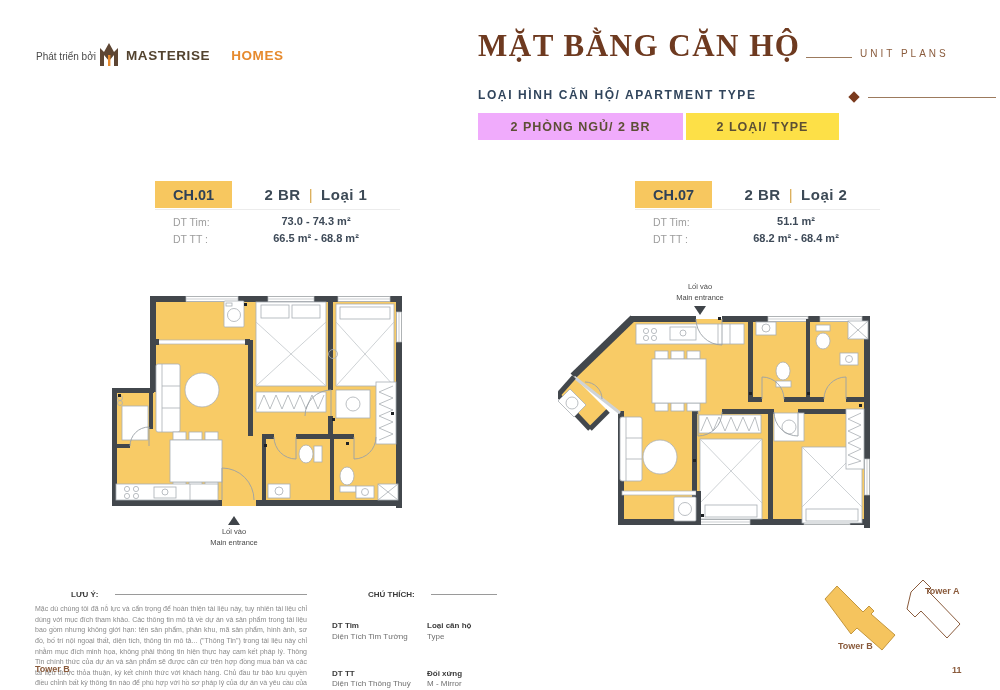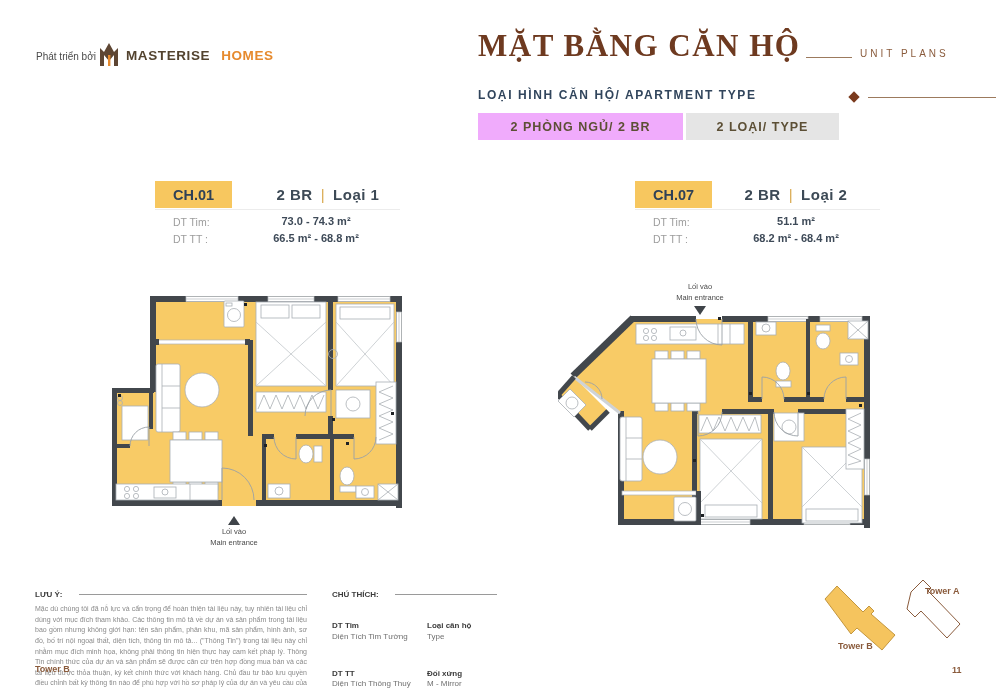--- a/index.html
+++ b/index.html
@@ -3,51 +3,51 @@
 <meta charset="utf-8">
 <style>
   html,body{margin:0;padding:0;background:#fff;}
   #page{position:relative;width:1000px;height:690px;background:#ffffff;overflow:hidden;
         font-family:"Liberation Sans", sans-serif;color:#333;}
   .abs{position:absolute;}
 
   
   .dev-prefix{font-size:10px;color:#4a4a4a;}
   .brand{font-weight:bold;font-size:13.5px;letter-spacing:.6px;color:#53432F;}
-  .brand .homes{color:#E68A2E;margin-left:11px;}
+  .brand .homes{color:#E68A2E;margin-left:21px;}
   .title-vi{font-family:"Liberation Serif", serif;font-weight:700;font-size:31px;
             color:#6E3A20;letter-spacing:1.5px;white-space:nowrap;}
   .title-line{height:1px;background:#9c7a5d;}
   .title-en{font-size:10px;letter-spacing:3px;color:#8A5B3C;white-space:nowrap;}
   .subtitle{font-size:12px;font-weight:bold;letter-spacing:1.6px;color:#31455C;white-space:nowrap;}
   .diamond{width:8px;height:8px;background:#7A3A1D;transform:rotate(45deg);}
   .hline{height:1px;background:#9c7a5d;}
   .badge{display:flex;align-items:center;justify-content:center;height:27px;
          font-size:12.5px;font-weight:bold;letter-spacing:1px;color:#5C4F35;}
   .badge.gold{background:#f0abfc;}
-  .badge.cream{background:#e5e5e5;}
+  .badge.cream{background:#fde047;}
 
   
   .unit-badge{display:flex;align-items:center;justify-content:center;width:77px;height:27px;
               background:#F7C75F;color:#2F4156;font-weight:bold;font-size:14.5px;}
   .unit-type{font-size:15px;color:#3D4A56;font-weight:bold;letter-spacing:.5px;white-space:nowrap;}
   .unit-type .pipe{color:#D9A94F;font-weight:normal;margin:0 8px;}
   .hdr-underline{height:1px;background:#ececec;}
   .area-label{font-size:10.5px;color:#9C9C9C;}
   .area-value{font-size:11px;font-weight:bold;color:#3E4A58;text-align:center;}
 
   
   .entrance{width:120px;text-align:center;color:#4a4a4a;font-size:7.5px;line-height:1.45;}
   .tri-up{width:0;height:0;border-left:6px solid transparent;border-right:6px solid transparent;
           border-bottom:9px solid #3f4449;margin:0 auto 2px auto;}
   .tri-down{width:0;height:0;border-left:6px solid transparent;border-right:6px solid transparent;
           border-top:9px solid #3f4449;margin:2px auto 0 auto;}
 
   
-  .sec-head{display:flex;align-items:center;gap:16px;font-size:8px;font-weight:bold;color:#3c3c3c;}
+  .sec-head{display:flex;align-items:center;gap:16px;font-size:8px;font-weight:bold;color:#3c3c3c;margin-left:36px;}
   .sec-head .rule{flex:1;height:1px;background:#9a9a9a;}
   .note-body{margin-top:5px;font-size:7px;line-height:1.52;color:#8a8a8a;text-align:justify;}
   .legend-grid{margin-top:22px;display:grid;grid-template-columns:95px 70px;row-gap:26px;}
   .legend-term{font-size:8px;font-weight:bold;color:#3c3c3c;line-height:1.35;}
   .legend-def{font-size:8px;color:#6f6f6f;line-height:1.35;}
 
   .tower-label{font-size:9px;font-weight:bold;color:#8A5B3C;}
   .page-num{font-size:9px;font-weight:bold;color:#8A5B3C;}
 
   svg .wall{fill:#42474C;}
@@ -76,21 +76,21 @@
   <div class="abs title-line" style="left:806px;top:57px;width:46px;"></div>
   <div class="abs title-en" style="left:860px;top:48px;">UNIT PLANS</div>
   <div class="abs subtitle" style="left:478px;top:88px;">LOẠI HÌNH CĂN HỘ/ APARTMENT TYPE</div>
   <div class="abs diamond" style="left:850px;top:93px;"></div>
   <div class="abs hline" style="left:868px;top:97px;width:128px;"></div>
 
   <div class="abs badge gold" style="left:478px;top:113px;width:205px;">2 PHÒNG NGỦ/ 2 BR</div>
   <div class="abs badge cream" style="left:686px;top:113px;width:153px;">2 LOẠI/ TYPE</div>
 
   <div class="abs unit-badge" style="left:155px;top:181px;">CH.01</div>
-  <div class="abs unit-type" style="left:232px;top:186px;width:168px;text-align:center;padding-left:12px;">
+  <div class="abs unit-type" style="left:232px;top:186px;width:168px;text-align:center;">
     <span>2 BR</span><span class="pipe">|</span><span>Loại 1</span>
   </div>
   <div class="abs hdr-underline" style="left:155px;top:209px;width:245px;"></div>
   <div class="abs area-label" style="left:173px;top:216px;">DT Tim:</div>
   <div class="abs area-value" style="left:232px;top:215px;width:168px;">73.0 - 74.3 m²</div>
   <div class="abs area-label" style="left:173px;top:233px;">DT TT :</div>
   <div class="abs area-value" style="left:232px;top:232px;width:168px;">66.5 m² - 68.8 m²</div>
 
   <div class="abs unit-badge" style="left:635px;top:181px;">CH.07</div>
   <div class="abs unit-type" style="left:712px;top:186px;width:168px;text-align:center;">

